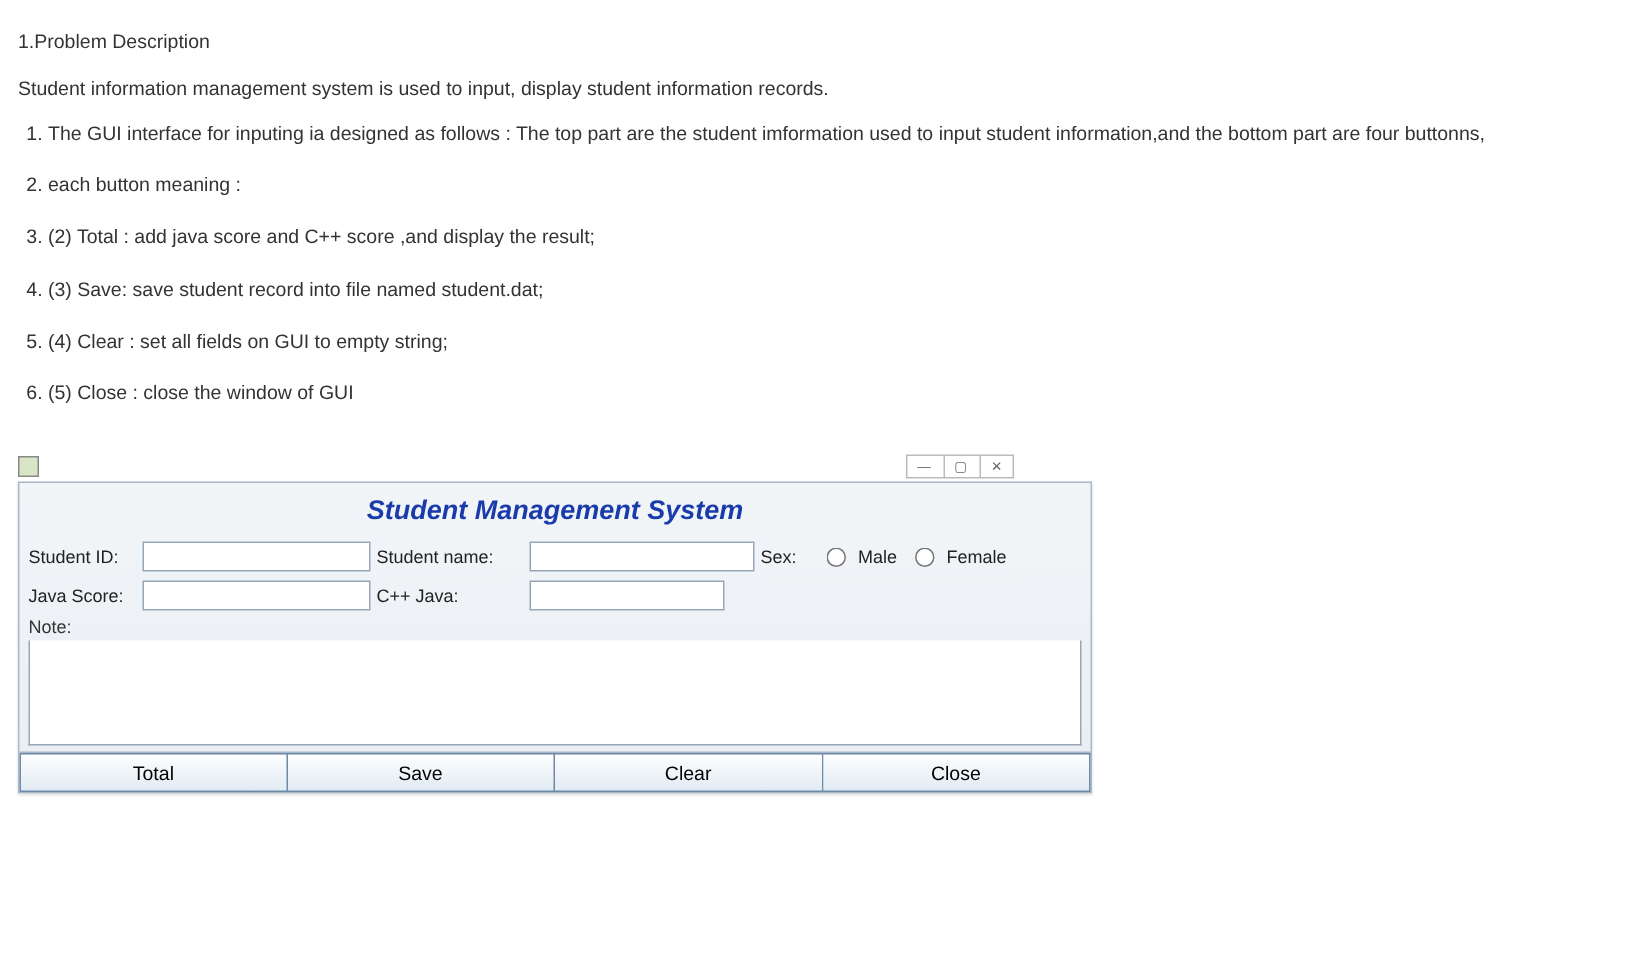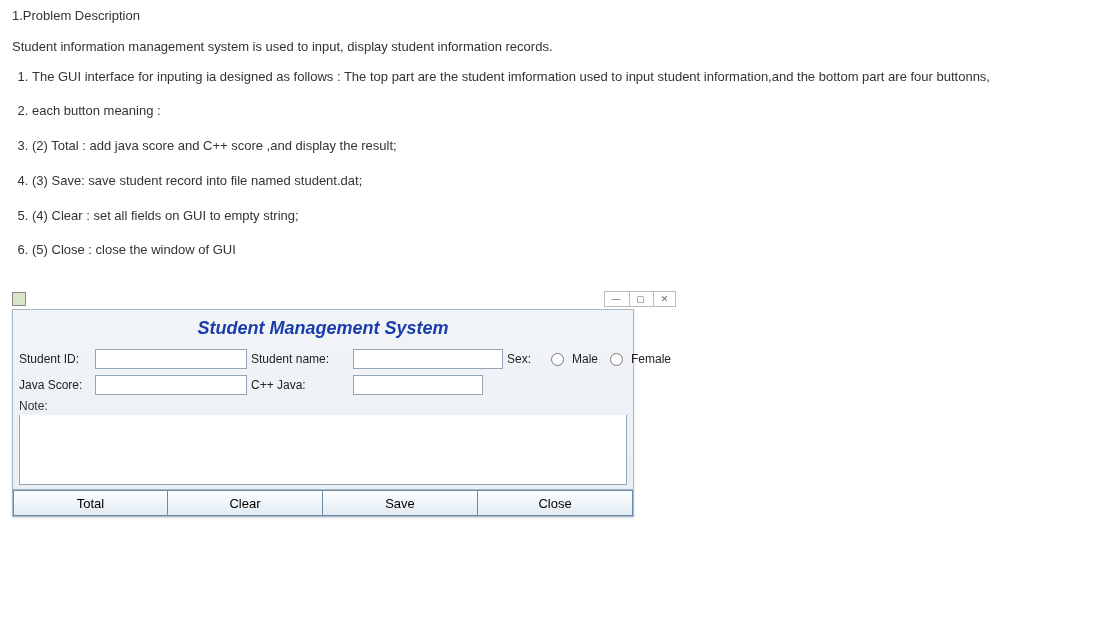--- a/index.html
+++ b/index.html
@@ -8,21 +8,21 @@
     font-size: 13px;
     color: #333;
     margin: 0;
     padding: 8px 12px;
     background: #fff;
     width: 1096px;
   }
   .heading {
     font-size: 13px;
     color: #333;
-    margin: 0 0 14px 0;
+    margin: 12px 0 14px 0;
   }
   .desc {
     margin: 0 0 6px 0;
     line-height: 1.5;
   }
   ol.outer {
     margin: 0 0 30px 20px;
     padding: 0;
   }
   ol.outer > li {
@@ -60,21 +60,21 @@
     display: inline-flex;
     align-items: center;
     justify-content: center;
     border-left: 1px solid #bbb;
     font-size: 9px;
     color: #666;
   }
   .win-controls span:first-child { border-left: none; }
 
   .app-window {
-    width: 622px;
+    width: 716px;
     border: 1px solid #a9b7c6;
     background: linear-gradient(#f2f5f8, #e9eef3);
     padding: 0;
     box-shadow: 0 1px 2px rgba(0,0,0,0.15);
   }
   .app-title {
     text-align: center;
     font-family: Arial, sans-serif;
     font-size: 18px;
     font-weight: bold;
@@ -201,19 +201,19 @@
     </div>
 
     <div class="note-area">
       <span class="note-label">Note:</span>
       <div class="note-box"></div>
     </div>
 
 
     <div class="btn-bar">
       <button class="btn">Total</button>
+      <button class="btn">Save</button>
       <button class="btn">Clear</button>
-      <button class="btn">Save</button>
       <button class="btn">Close</button>
     </div>
 
   </div>
 </div>
 
 </body></html>

